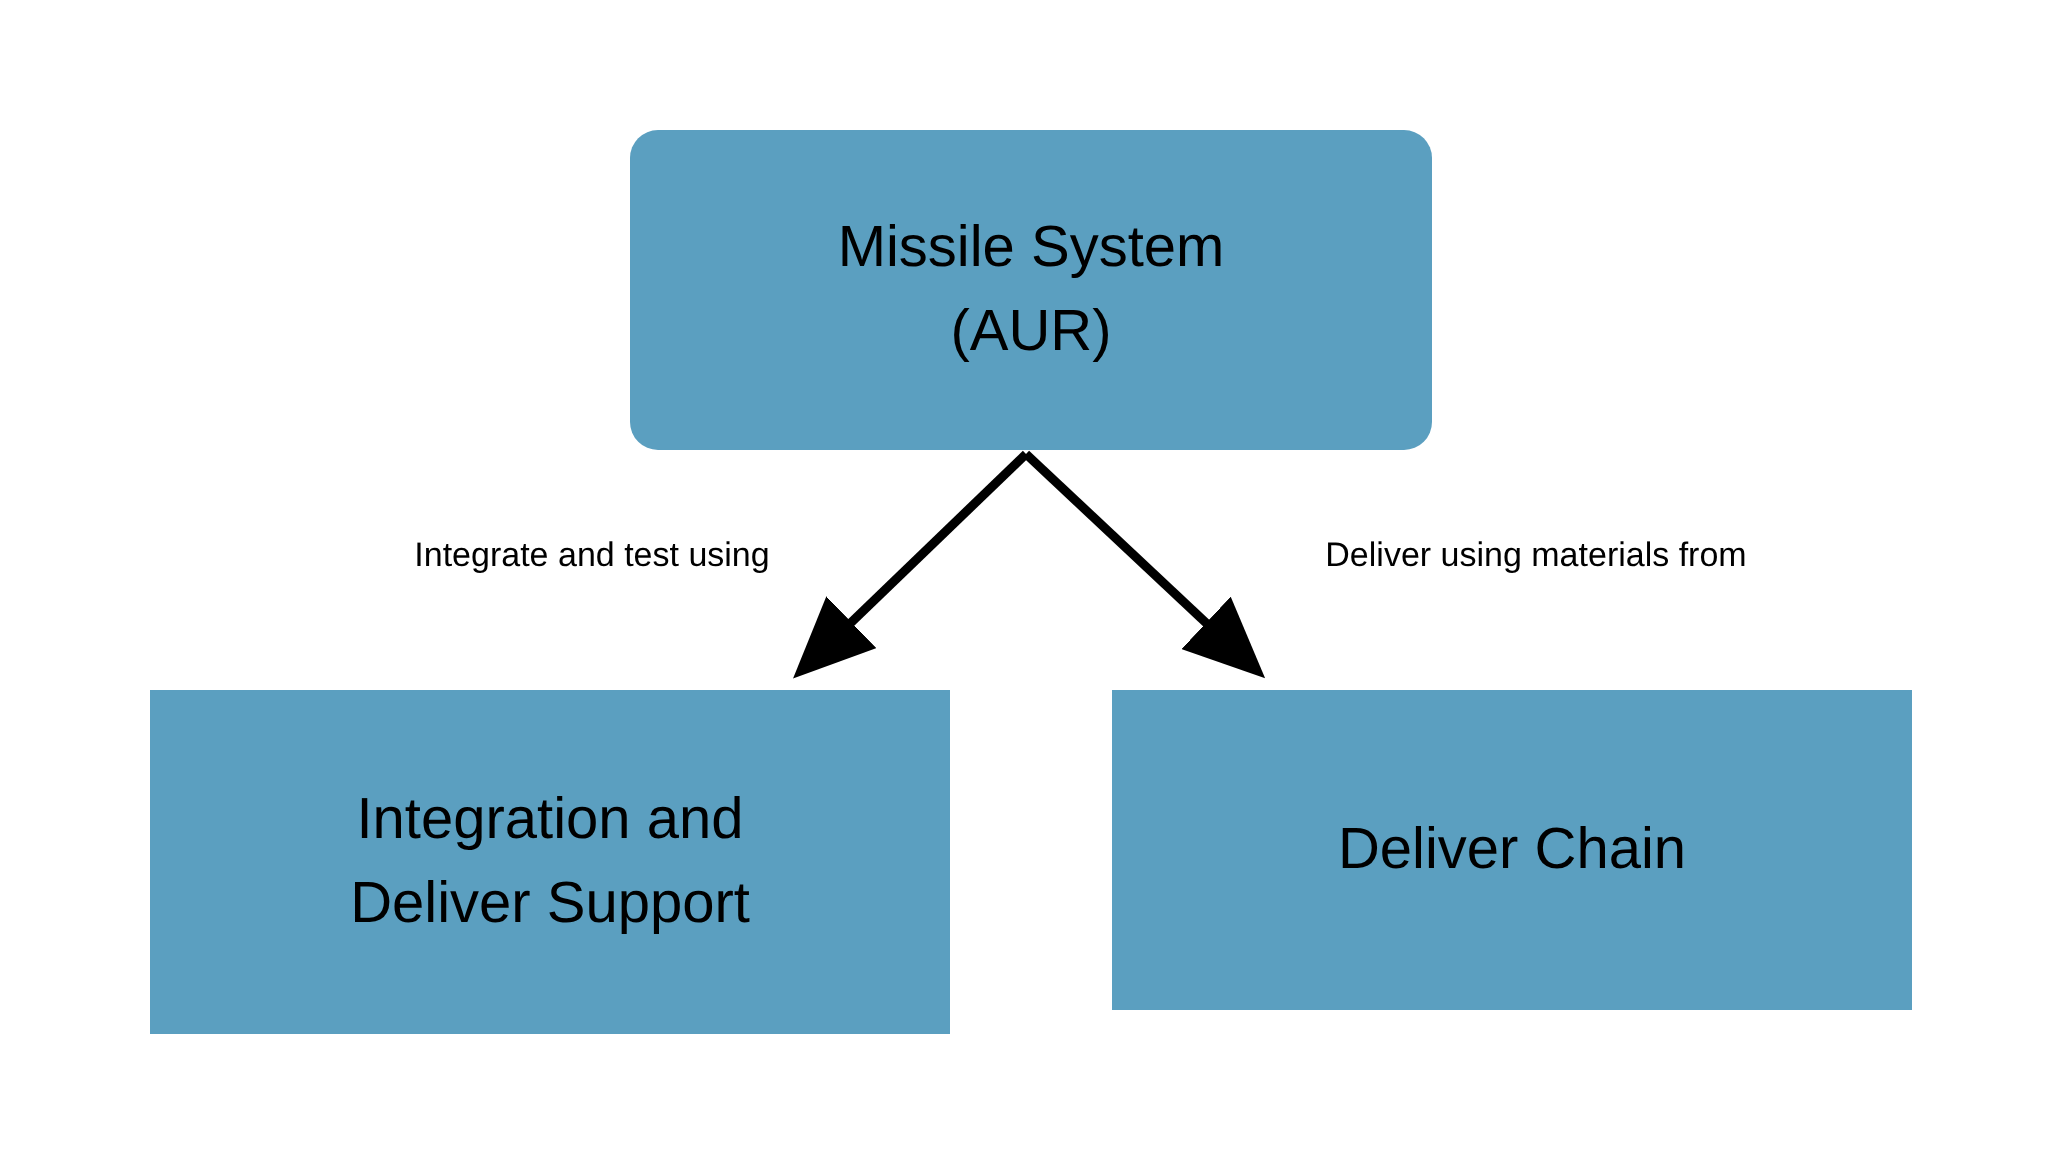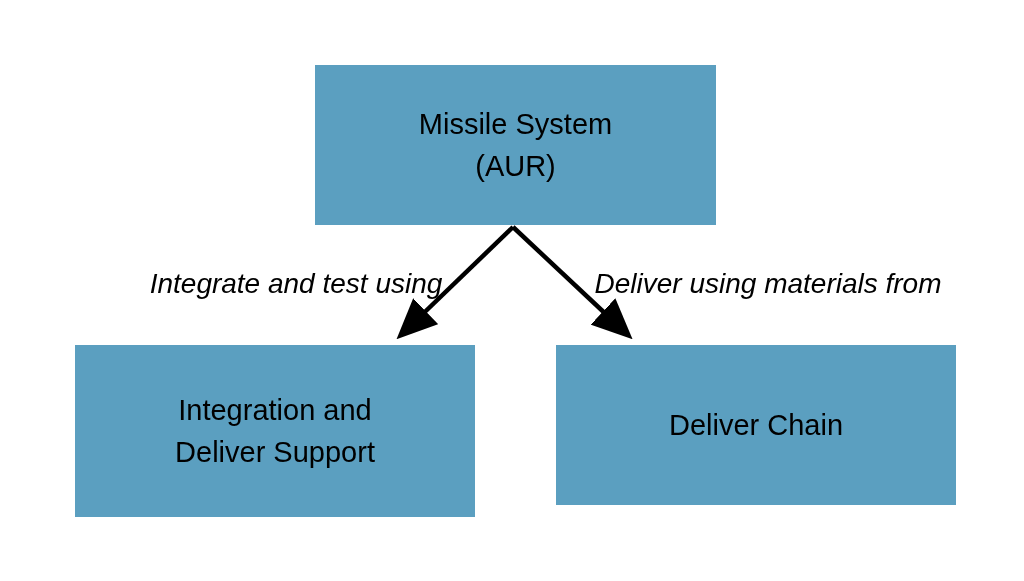--- a/index.html
+++ b/index.html
@@ -34,37 +34,37 @@
     color: #000000;
     font-size: 29px;
     line-height: 1.45;
     font-weight: 500;
   }
   .box-top {
     left: 315px;
     top: 65px;
     width: 401px;
     height: 160px;
+    border-radius: 14px;
   }
   .box-left {
     left: 75px;
     top: 345px;
     width: 400px;
     height: 172px;
   }
   .box-right {
     left: 556px;
     top: 345px;
     width: 400px;
     height: 160px;
   }
   .edge-label {
     position: absolute;
-    font-style: italic;
-    font-size: 28px;
+    font-size: 17px;
     color: #000000;
     white-space: nowrap;
     transform: translateX(-50%);
   }
   .edge-label-left {
     left: 296px;
     top: 268px;
   }
   .edge-label-right {
     left: 768px;

